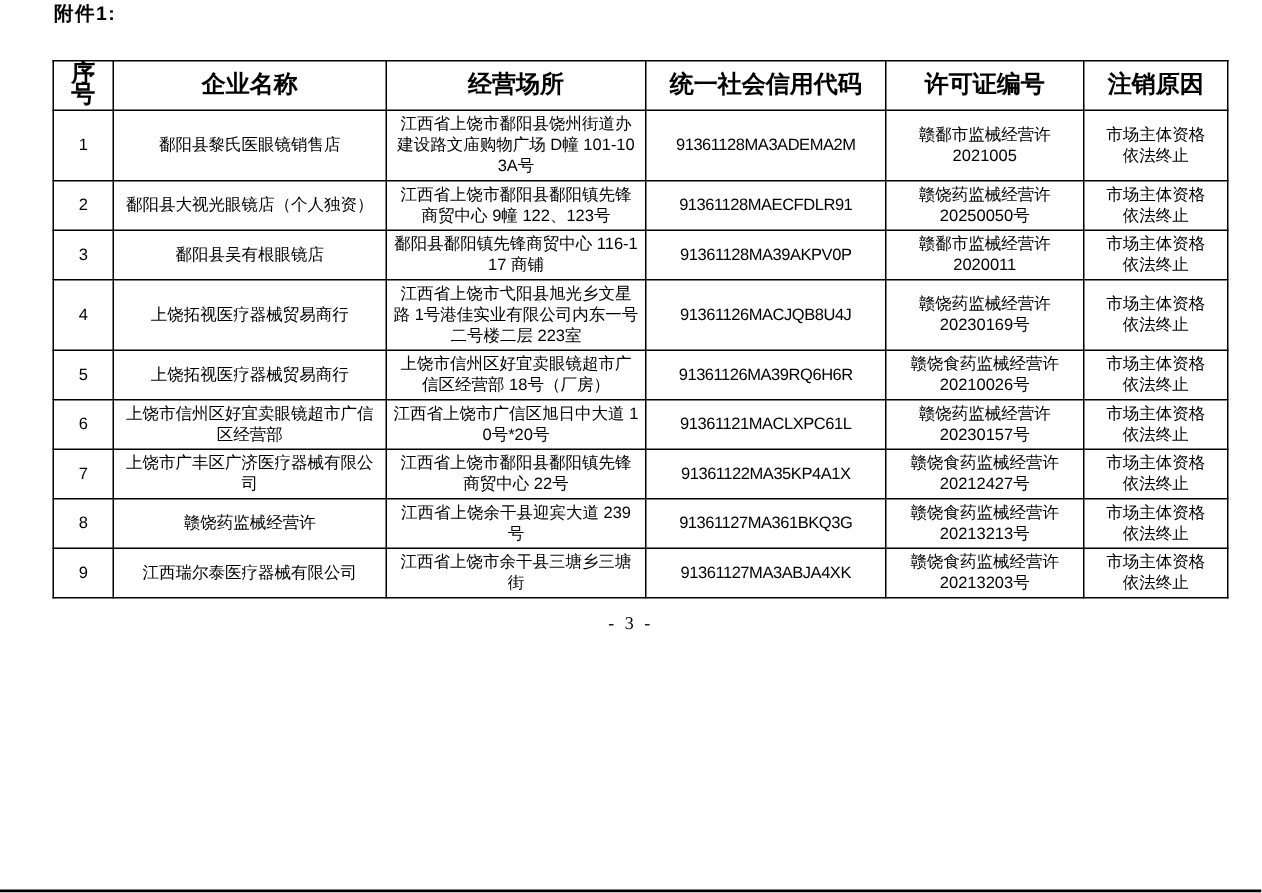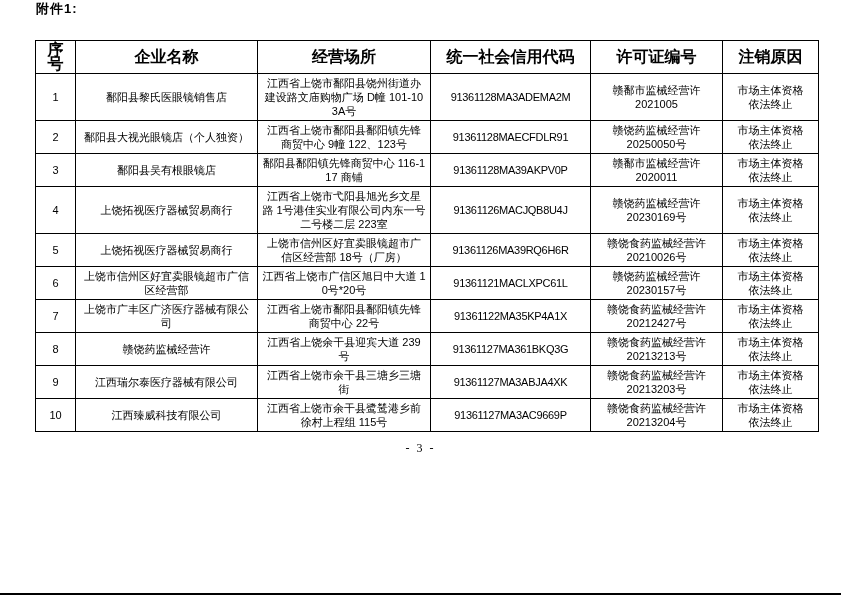--- a/index.html
+++ b/index.html
@@ -168,27 +168,17 @@
         <tr>
           <td class="col-no">9</td>
           <td class="col-name">江西瑞尔泰医疗器械有限公司</td>
           <td class="col-premises">江西省上饶市余干县三塘乡三塘街</td>
           <td class="col-credit_code">91361127MA3ABJA4XK</td>
           <td class="col-license_no">赣饶食药监械经营许
 20213203号</td>
           <td class="col-reason">市场主体资格
 依法终止</td>
         </tr>
-        <tr>
-          <td class="col-no">10</td>
-          <td class="col-name">江西臻威科技有限公司</td>
-          <td class="col-premises">江西省上饶市余干县鹭鸶港乡前徐村上程组 115号</td>
-          <td class="col-credit_code">91361127MA3AC9669P</td>
-          <td class="col-license_no">赣饶食药监械经营许
-20213204号</td>
-          <td class="col-reason">市场主体资格
-依法终止</td>
-        </tr>
       </tbody>
   </table>
 
   <div class="page-number">- 3 -</div>
 </div>
 
 </body></html>

